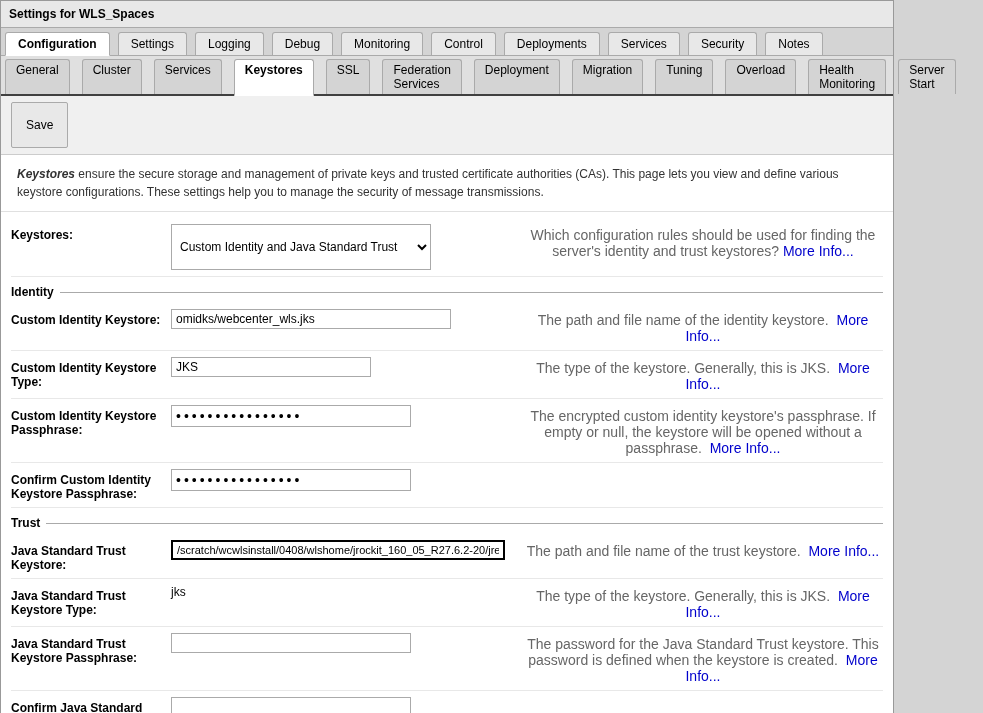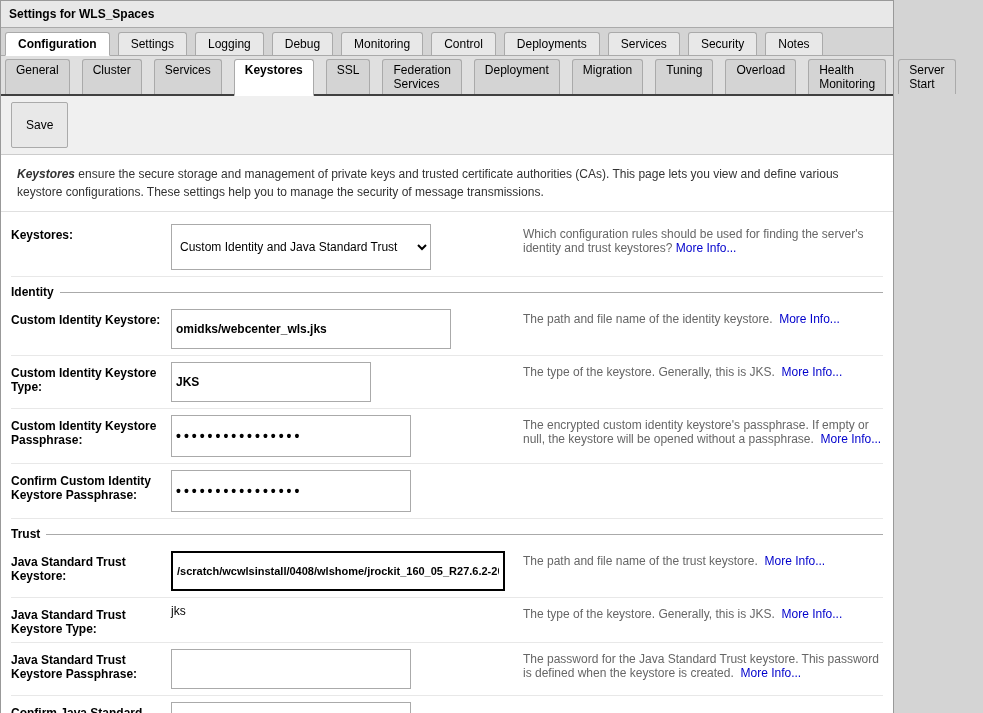--- a/index.html
+++ b/index.html
@@ -113,35 +113,35 @@
       padding-top: 4px;
       padding-right: 8px;
       color: #000;
     }
     .form-input-area {
       flex: 1;
       padding-right: 10px;
     }
     .form-help {
       width: 360px;
-      font-size: 12px;
+      font-size: 14px;
       color: #666;
       padding-top: 3px;
+      text-align: center;
     }
     .form-help a {
       color: #0000cc;
       text-decoration: none;
     }
     input[type="text"], input[type="password"] {
       width: 240px;
-      padding: 12px 4px;
-      font-size: 12px;
-      border: 1px solid #aaa;
-      background: #fff;
-      font-weight: bold;
+      padding: 2px 4px;
+      font-size: 12px;
+      border: 1px solid #aaa;
+      background: #fff;
     }
     select {
       padding: 14px 4px;
       font-size: 12px;
       border: 1px solid #aaa;
       background: #fff;
       width: 260px;
     }
     .section-divider {
       display: flex;

